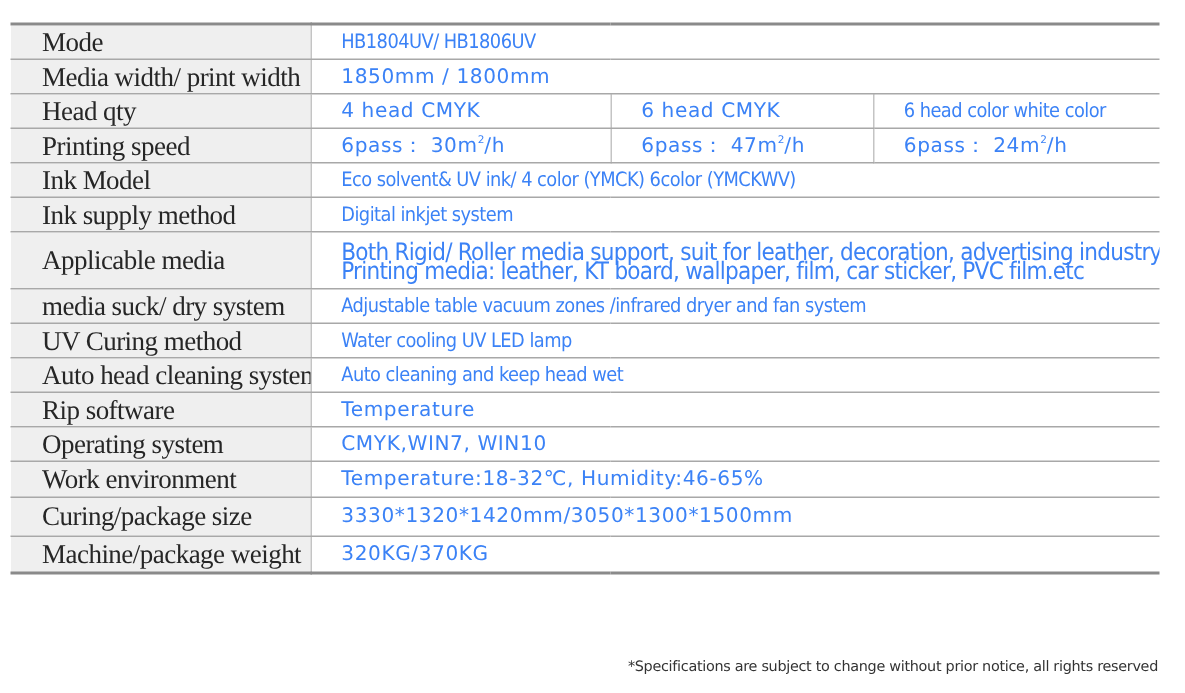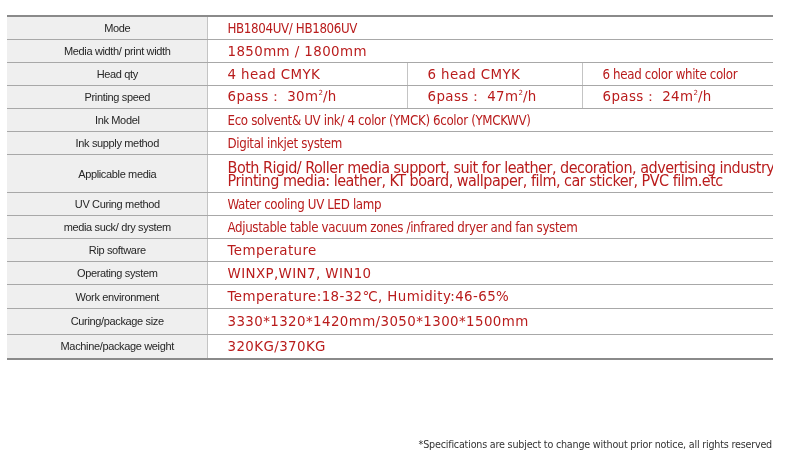--- a/index.html
+++ b/index.html
@@ -32,32 +32,31 @@
       white-space: nowrap;
       overflow: hidden;
     }
     .spec-table tr:last-child td {
       border-bottom: none;
     }
     .label-cell {
       width: 200px;
       background: #efefef;
       border-right: 1.5px solid #c4c4c4;
-      font-family: Liberation Sans, sans-serif;
-      font-size: 11px;
+      font-family: Liberation Serif, serif;
+      font-size: 18px;
       letter-spacing: -0.35px;
       padding-left: 21px !important;
       color: #262626;
-      text-align: center;
     }
     .value-cell {
       padding-left: 20px !important;
       font-size: 13.2px;
       letter-spacing: -0.35px;
-      color: #b91c1c;
+      color: #3b82f6;
     }
     .value-cell.mono-ish {
       font-family: "DejaVu Sans", sans-serif;
       letter-spacing: 0.4px;
       font-size: 13.4px;
     }
     .value-cell.cond {
       font-family: "DejaVu Sans Condensed", "DejaVu Sans", sans-serif;
     }
     .split-cell {
@@ -130,34 +129,38 @@
       <td class="value-cell cond" colspan="3">Digital inkjet system</td>
     </tr>
     <tr class="h37">
       <td class="label-cell">Applicable media</td>
       <td class="value-cell cond two-line" colspan="3">
         <div>Both Rigid/ Roller media support, suit for leather, decoration, advertising industry</div>
         <div>Printing media: leather, KT board, wallpaper, film, car sticker, PVC film.etc</div>
       </td>
     </tr>
     <tr class="h23">
+      <td class="label-cell">media suck/ dry system</td>
+      <td class="value-cell cond" colspan="3">Adjustable table vacuum zones /infrared dryer and fan system</td>
+    </tr>
+    <tr class="h23">
       <td class="label-cell">UV Curing method</td>
       <td class="value-cell cond" colspan="3">Water cooling UV LED lamp</td>
     </tr>
     <tr class="h23">
-      <td class="label-cell">media suck/ dry system</td>
-      <td class="value-cell cond" colspan="3">Adjustable table vacuum zones /infrared dryer and fan system</td>
+      <td class="label-cell">Auto head cleaning system</td>
+      <td class="value-cell cond" colspan="3">Auto cleaning and keep head wet</td>
     </tr>
     <tr class="h23">
       <td class="label-cell">Rip software</td>
       <td class="value-cell mono-ish" colspan="3">Temperature</td>
     </tr>
     <tr class="h23">
       <td class="label-cell">Operating system</td>
-      <td class="value-cell mono-ish" colspan="3">WINXP,WIN7, WIN10</td>
+      <td class="value-cell mono-ish" colspan="3">CMYK,WIN7, WIN10</td>
     </tr>
     <tr class="h24">
       <td class="label-cell">Work environment</td>
       <td class="value-cell mono-ish" colspan="3">Temperature:18-32℃, Humidity:46-65%</td>
     </tr>
     <tr class="h25">
       <td class="label-cell">Curing/package size</td>
       <td class="value-cell mono-ish" colspan="3">3330*1320*1420mm/3050*1300*1500mm</td>
     </tr>
     <tr class="h24">

